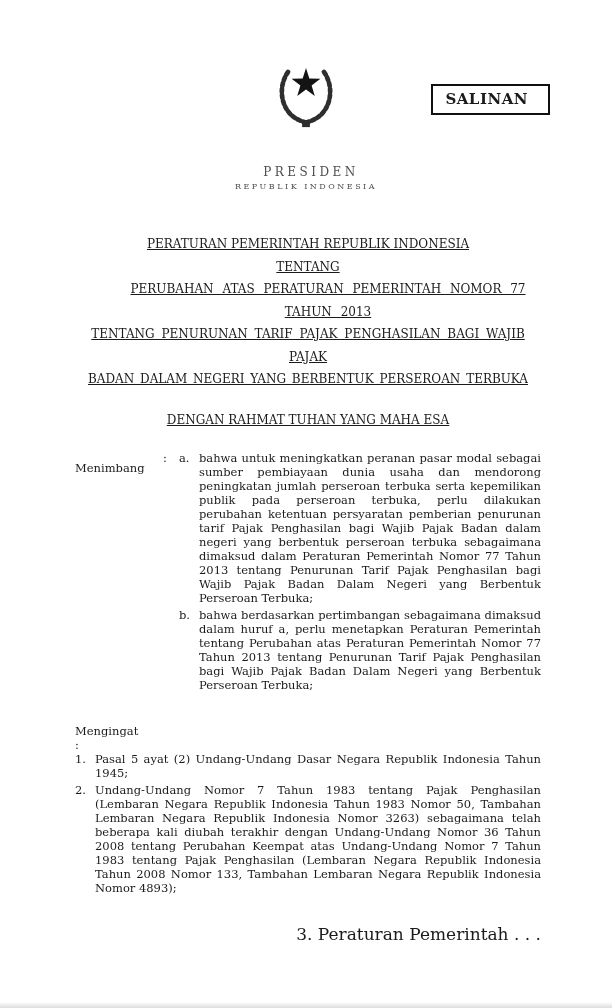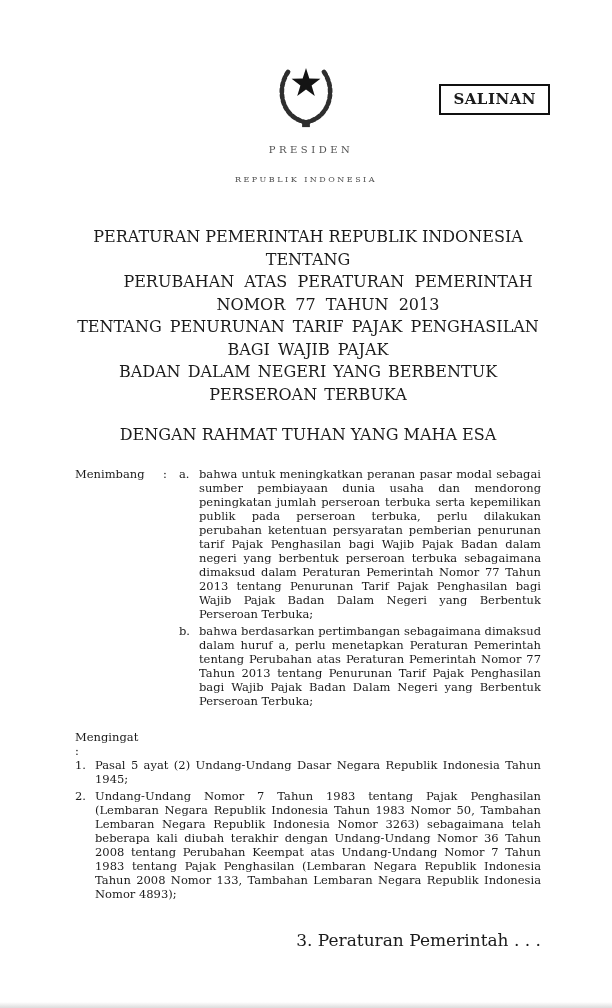--- a/index.html
+++ b/index.html
@@ -16,57 +16,58 @@
     color: #1b1b1b;
     overflow: hidden;
     box-sizing: border-box;
   }
   
   .salinan-box {
     position: absolute;
     top: 84px;
     right: 62px;
     border: 2.5px solid #101010;
-    padding: 4px 12px 5px 12px;
+    padding: 4px 20px 5px 12px;
     font-weight: bold;
     font-size: 15px;
     letter-spacing: 0.5px;
     background: #ffffff;
   }
   
   .letterhead {
     padding-top: 56px;
     text-align: center;
   }
   .emblem {
     display: inline-block;
     line-height: 0;
   }
   .lh-line1 {
-    margin-top: 4px;
-    font-size: 10px;
+    margin-top: 25px;
+    font-size: 12px;
     letter-spacing: 3.5px;
     color: #4f4f4f;
     padding-left: 10px;
   }
   .lh-line2 {
-    margin-top: 20px;
+    margin-top: 3px;
     font-size: 8px;
     letter-spacing: 2.5px;
     color: #4f4f4f;
   }
   
   .content {
     padding: 0 71px 0 75px;
   }
   
   .title-block {
     margin-top: 42px;
     text-align: center;
-    font-size: 16px;
+    font-size: 12px;
+    text-decoration: underline;
   }
   .t-line { line-height: 22.5px; }
   .js1 { word-spacing: 5px; margin-left: 40px; }
   .js2 { word-spacing: 3px; }
   .js3 { word-spacing: 2px; }
   .invocation { margin-top: 18px; }
   .authority  { margin-top: 7px; }
   
   .doc-body {
     margin-top: 20px;
@@ -74,20 +75,21 @@
   }
   .clause {
     display: flex;
     align-items: flex-start;
   }
   .clause + .clause { margin-top: 22px; flex-direction: column; }
   .clause-label {
     width: 88px;
     flex: none;
     line-height: 14px;
+    margin-top: 10px;
   }
   .clause-colon {
     width: 16px;
     flex: none;
     line-height: 14px;
   }
   .clause-body { flex: 1; }
   .clause-item { display: flex; }
   .clause-item + .clause-item { margin-top: 3px; }
   .item-marker {

